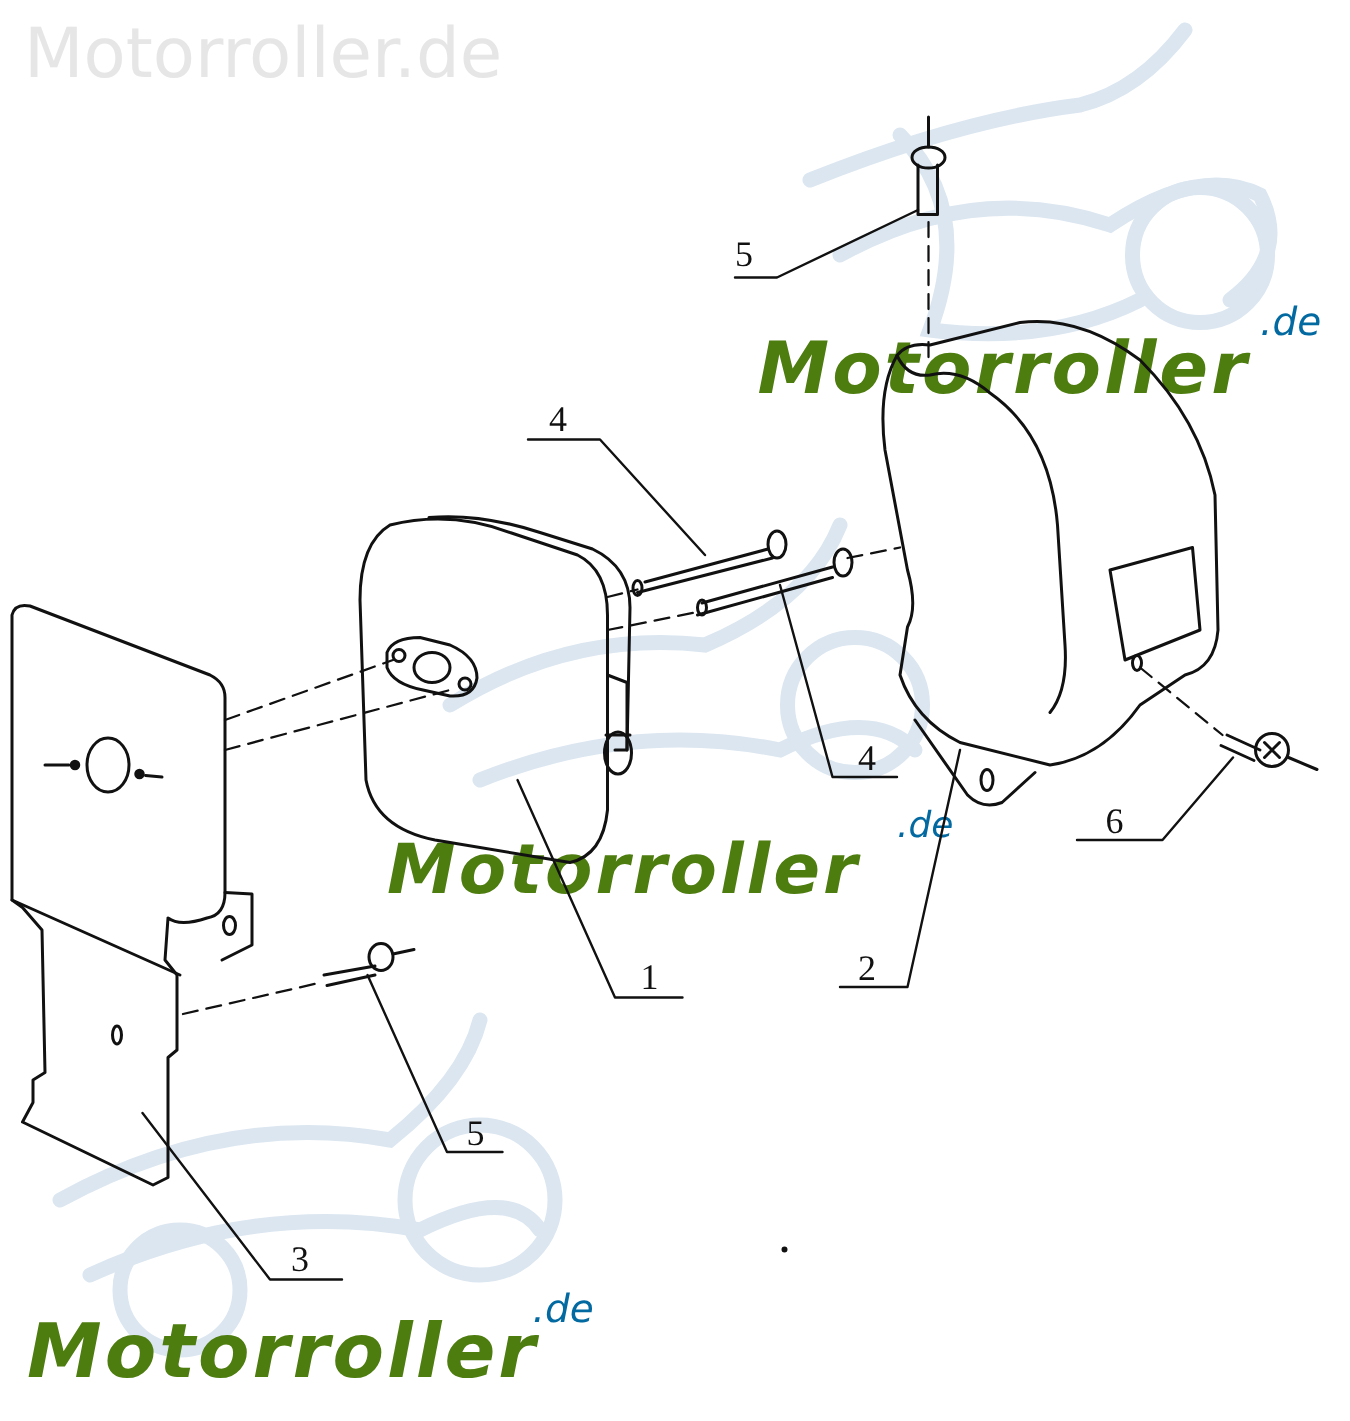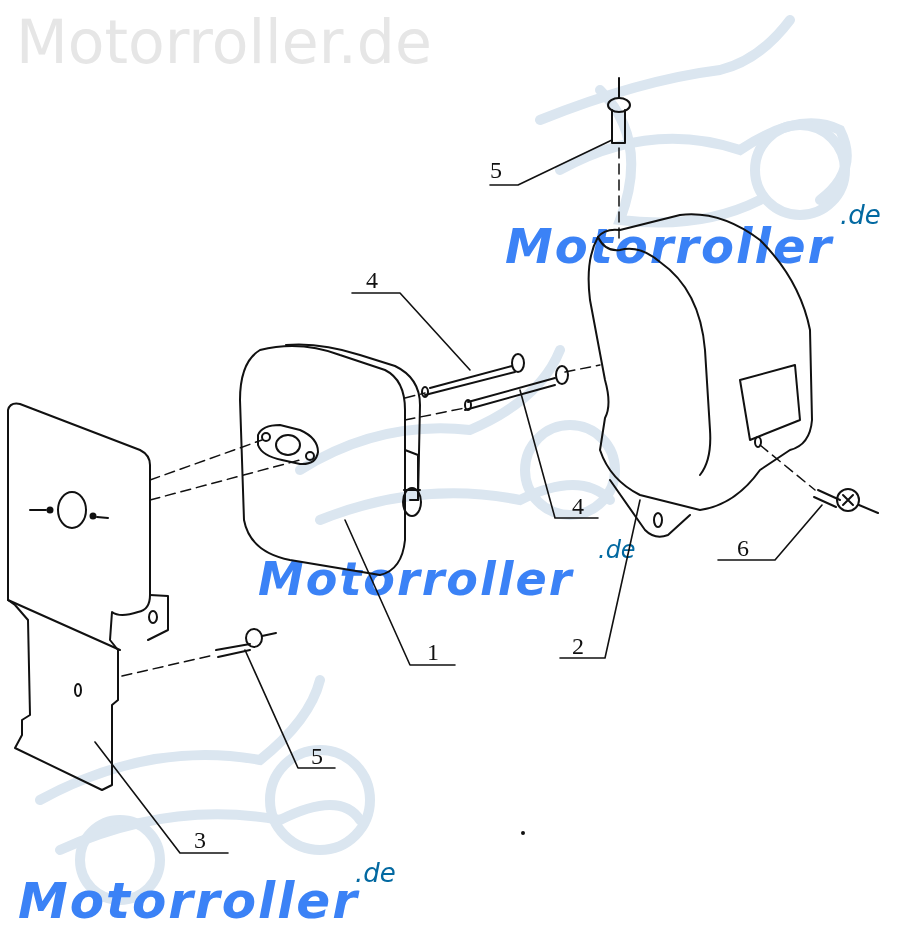--- a/index.html
+++ b/index.html
@@ -1,25 +1,25 @@
 <!DOCTYPE html>
 <html><head>
   <meta charset="utf-8">
   <style>
     html, body { margin: 0; padding: 0; background: #ffffff; }
     body { width: 900px; height: 947px; position: relative; overflow: hidden; }
     .canvas { position: absolute; left: 0; top: 0; width: 900px; height: 947px; }
     .wm-top {
       position: absolute; left: 16px; top: 12px;
-      font-family: "DejaVu Sans", sans-serif; font-size: 60px; color: #e6e6e6;
+      font-family: "DejaVu Sans", sans-serif; font-size: 46px; color: #e6e6e6;
       letter-spacing: 0px; line-height: 1;
     }
     .wm-italic {
       position: absolute; font-family: "DejaVu Sans", sans-serif; font-weight: bold;
-      font-style: italic; color: #3b82f6; line-height: 1; letter-spacing: 2px;
+      font-style: italic; color: #4d7c0f; line-height: 1; letter-spacing: 2px;
     }
     .wm-de { position: absolute; font-family: "DejaVu Sans", sans-serif; font-style: italic; color: #0369a1; }
     .callout {
       position: absolute; font-family: "Liberation Serif", serif; font-size: 24px;
       color: #111; line-height: 1;
     }
     svg { position: absolute; left: 0; top: 0; }
   </style>
 </head>
 <body>

